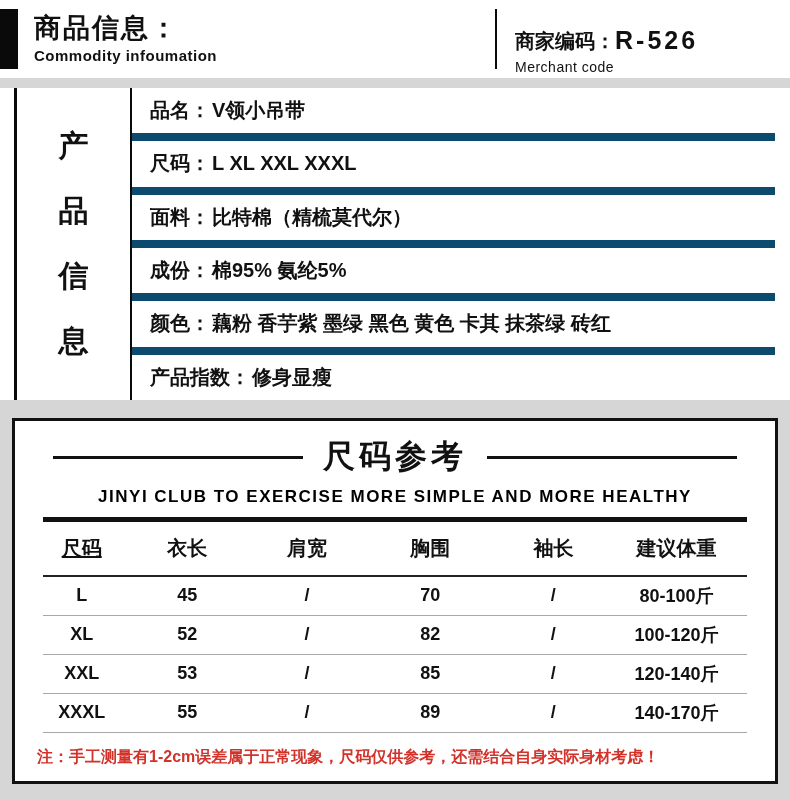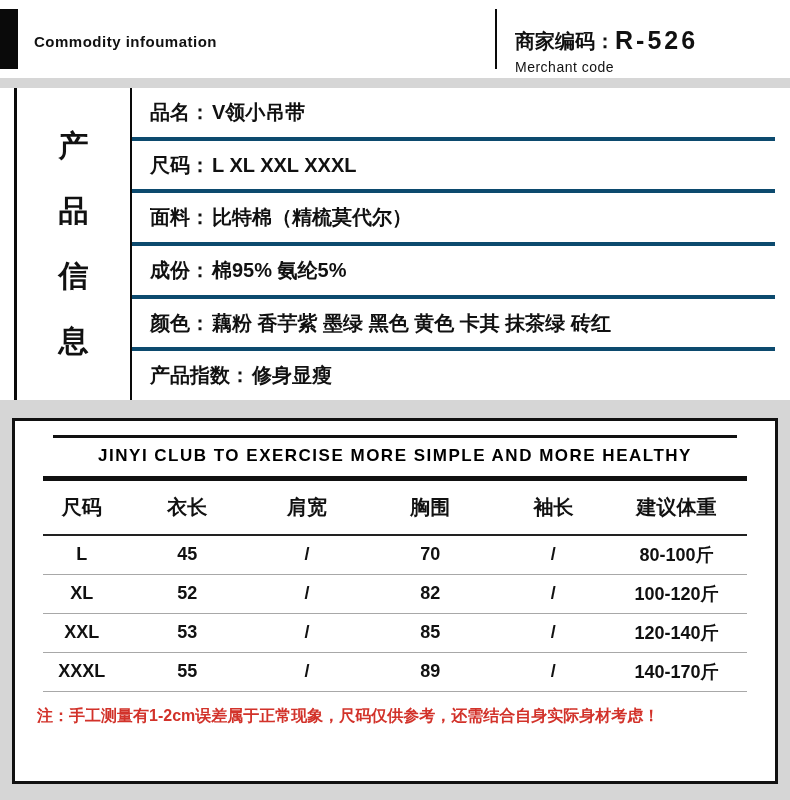--- a/index.html
+++ b/index.html
@@ -56,21 +56,21 @@
     align-items: center; justify-content: center;
     gap: 24px;
     font-size: 30px; font-weight: 800;
   }
   .rows-col { flex: 1; display: flex; flex-direction: column; }
   .prow {
     flex: 1;
     display: flex; align-items: center;
     padding-left: 18px;
     font-size: 20px; font-weight: 700;
-    border-bottom: 4px solid #0c4a6e;
+    border-bottom: 8px solid #0c4a6e;
     white-space: nowrap;
   }
   .prow:last-child { border-bottom: none; }
   .prow .lbl { margin-right: 2px; }
 
   
   .size-box {
     margin: 0 12px;
     background: #ffffff;
     border: 3px solid #111;
@@ -100,38 +100,39 @@
     height: 54px;
     border-bottom: 2px solid #222;
     text-align: center; padding: 0;
   }
   table.size-table td {
     font-size: 18px; font-weight: 700;
     height: 39px;
     border-bottom: 1px solid #a8a8a8;
     text-align: center; padding: 0;
   }
-  .c1 { width: 11%; } .c2 { width: 19%; } .c3 { width: 15%; }
+  .c1 { width: 11%; text-decoration: underline; } .c2 { width: 19%; } .c3 { width: 15%; }
   .c4 { width: 20%; } .c5 { width: 15%; } .c6 { width: 20%; }
   .size-note {
     color: #d2322a;
     font-weight: 700;
     font-size: 16px;
     padding: 14px 20px 0 22px;
     white-space: nowrap;
   }
 </style>
 </head>
 <body>
 
 <div class="page">
 
   <header class="top-header">
     <div class="black-bar"></div>
     <div class="header-titles">
+      <div class="title-cn">商品信息：</div>
       <div class="title-en">Commodity infoumation</div>
     </div>
     <div class="header-divider"></div>
     <div class="header-right">
       <div class="merchant-line">
         <span class="merchant-label">商家编码：</span>
         <span class="merchant-code">R-526</span>
       </div>
       <div class="merchant-en">Merchant code</div>
     </div>
@@ -174,20 +175,21 @@
       </div>
     </div>
     <div class="edge-right"></div>
   </section>
 
   <div class="gap-2"></div>
 
   <section class="size-box">
     <div class="size-title-row">
       <div class="tline"></div>
+      <h2 class="size-title">尺码参考</h2>
       <div class="tline"></div>
     </div>
     <div class="size-subtitle">JINYI CLUB TO EXERCISE MORE SIMPLE AND MORE HEALTHY</div>
     <div class="thick-bar"></div>
 
     <table class="size-table">
       <thead>
         <tr>
           <th class="c1">尺码</th>
           <th class="c2">衣长</th>

